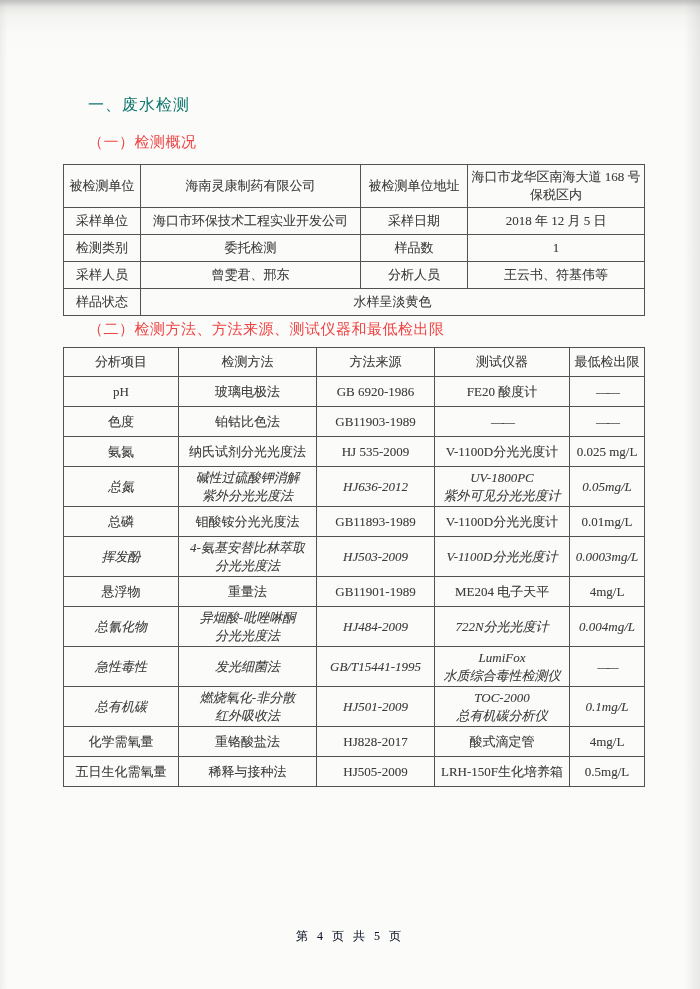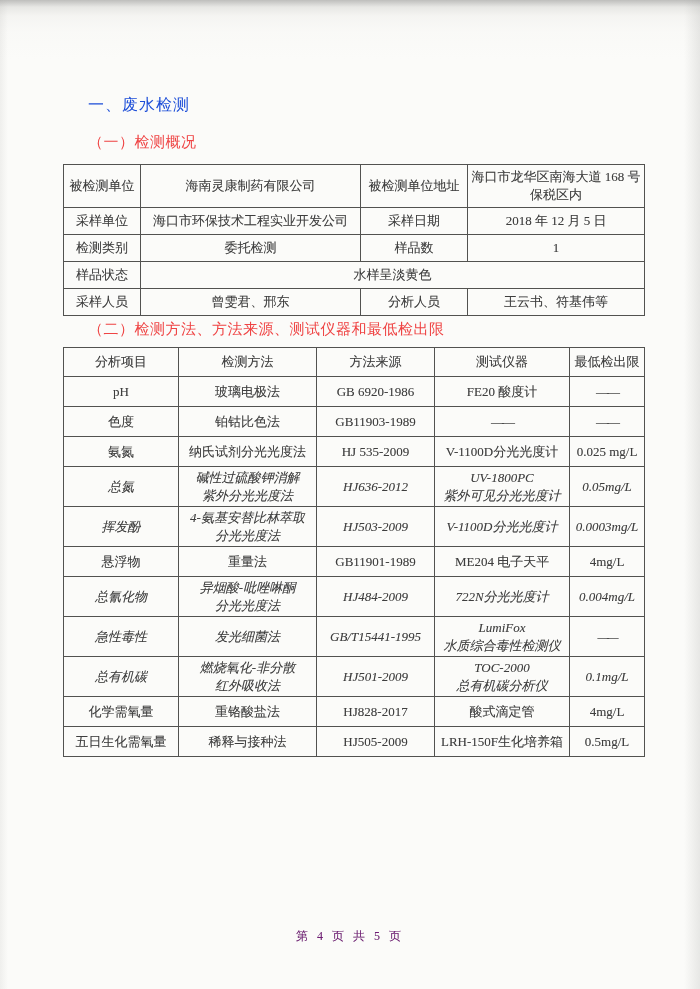--- a/index.html
+++ b/index.html
@@ -25,21 +25,21 @@
     position:absolute; top:0; right:0; bottom:0; width:16px; pointer-events:none;
     background:linear-gradient(270deg, rgba(160,160,158,.22), rgba(160,160,158,0));
   }
   .scan-left-edge {
     position:absolute; top:0; left:0; bottom:0; width:8px; pointer-events:none;
     background:linear-gradient(90deg, rgba(170,170,168,.15), rgba(170,170,168,0));
   }
 
   .sec-title {
     position:absolute; left:88px; top:95px;
-    font-size:16px; font-weight:normal; color:#1d4ed8; letter-spacing:1px;text-align:center;
+    font-size:16px; font-weight:normal; color:#0f766e; letter-spacing:1px;text-align:center;
   }
   .sub-title {
     position:absolute; left:88px; top:133px;
     font-size:15px; font-weight:normal; color:#ef4444; letter-spacing:.5px;
   }
   .sub-title.second { top:320px; }
 
   table.tbl {
     position:absolute; left:63px; border-collapse:collapse; table-layout:fixed;
     width:581px;
@@ -58,21 +58,21 @@
   }
   .overview tr.tall  { height:43px; }
   .overview tr.short { height:27px; }
   .methods tr.head   { height:29px; }
   .methods tr.single { height:30px; }
   .methods tr.double { height:40px;font-style:italic; }
   .dash-cell { color:#5a5a5a; letter-spacing:-2px; }
 
   .footer {
     position:absolute; left:0; top:928px; width:100%;
-    text-align:center; font-size:12px; color:#701a75; letter-spacing:3px;
+    text-align:center; font-size:12px; color:#0f172a; letter-spacing:3px;
     text-shadow:0 0 .5px rgba(140,140,140,.5);
   }
 </style>
 </head>
 <body>
 
 <div class="scan-top-edge"></div>
 <div class="scan-left-edge"></div>
 <div class="scan-right-edge"></div>
 
@@ -100,28 +100,28 @@
         <td>采样日期</td>
         <td>2018 年 12 月 5 日</td>
       </tr>
       <tr class="short">
         <td>检测类别</td>
         <td>委托检测</td>
         <td>样品数</td>
         <td>1</td>
       </tr>
       <tr class="short">
-        <td>样品状态</td>
-        <td colspan="3">水样呈淡黄色</td>
-      </tr>
-      <tr class="short">
         <td>采样人员</td>
         <td>曾雯君、邢东</td>
         <td>分析人员</td>
         <td>王云书、符基伟等</td>
+      </tr>
+      <tr class="short">
+        <td>样品状态</td>
+        <td colspan="3">水样呈淡黄色</td>
       </tr>
     </tbody>
 </table>
 
 <h2 class="sub-title second">（二）检测方法、方法来源、测试仪器和最低检出限</h2>
 
 <table class="tbl methods">
   <colgroup>
     <col style="width:115px">
       <col style="width:138px">
@@ -162,20 +162,27 @@
       </tr>
       <tr class="double">
         <td>总氮</td>
         <td>碱性过硫酸钾消解
 紫外分光光度法</td>
         <td>HJ636-2012</td>
         <td>UV-1800PC
 紫外可见分光光度计</td>
         <td>0.05mg/L</td>
       </tr>
+      <tr class="single">
+        <td>总磷</td>
+        <td>钼酸铵分光光度法</td>
+        <td>GB11893-1989</td>
+        <td>V-1100D分光光度计</td>
+        <td>0.01mg/L</td>
+      </tr>
       <tr class="double">
         <td>挥发酚</td>
         <td>4-氨基安替比林萃取
 分光光度法</td>
         <td>HJ503-2009</td>
         <td>V-1100D分光光度计</td>
         <td>0.0003mg/L</td>
       </tr>
       <tr class="single">
         <td>悬浮物</td>

